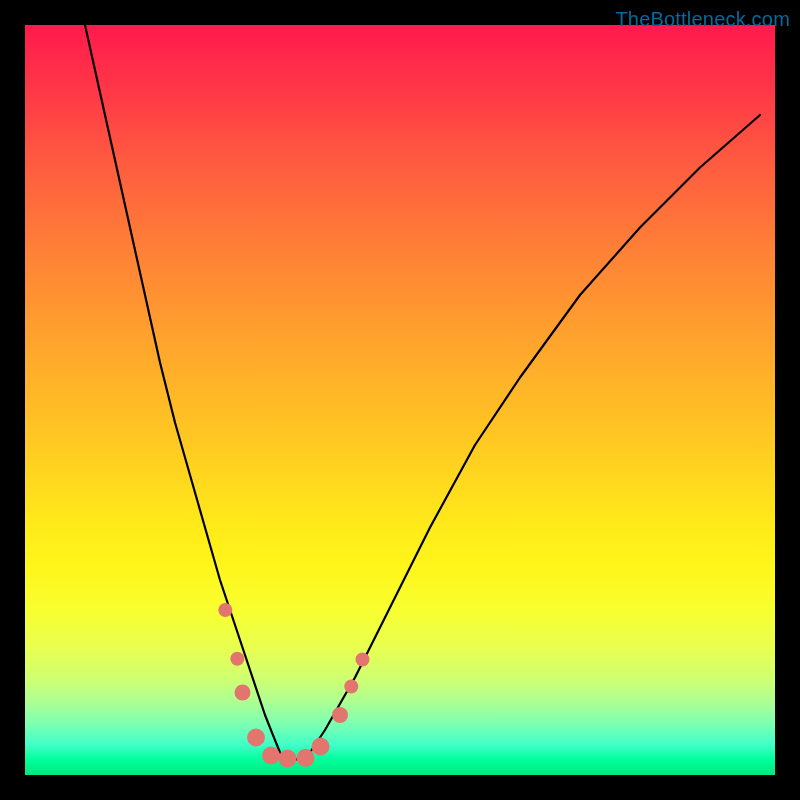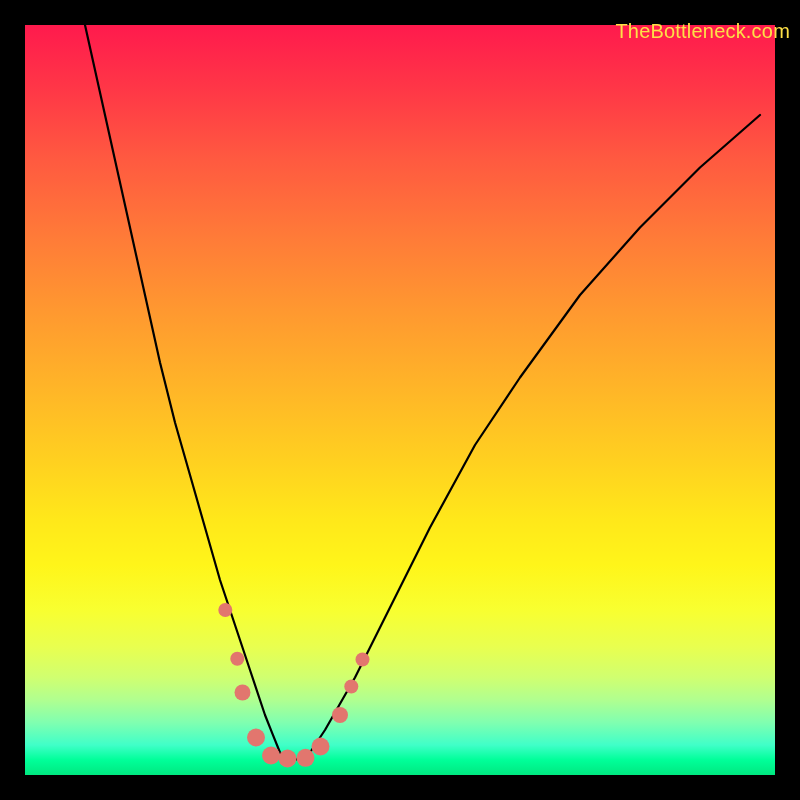--- a/index.html
+++ b/index.html
@@ -42,23 +42,23 @@
       #d0ff70 87%,
       #b0ff90 90%,
       #80ffb0 93%,
       #40ffc8 96%,
       #00ff99 98%,
       #00e880 100%
     );
   }
   .credit {
     position: absolute;
-    top: 20px;
+    top: 8px;
     right: 10px;
-    color: #fde047;
+    color: #0369a1;
     font-size: 20px;
     font-weight: 500;
     letter-spacing: 0.2px;
     user-select: none;
   }
   svg.curve {
     position: absolute;
     left: 0;
     top: 0;
     width: 750px;

